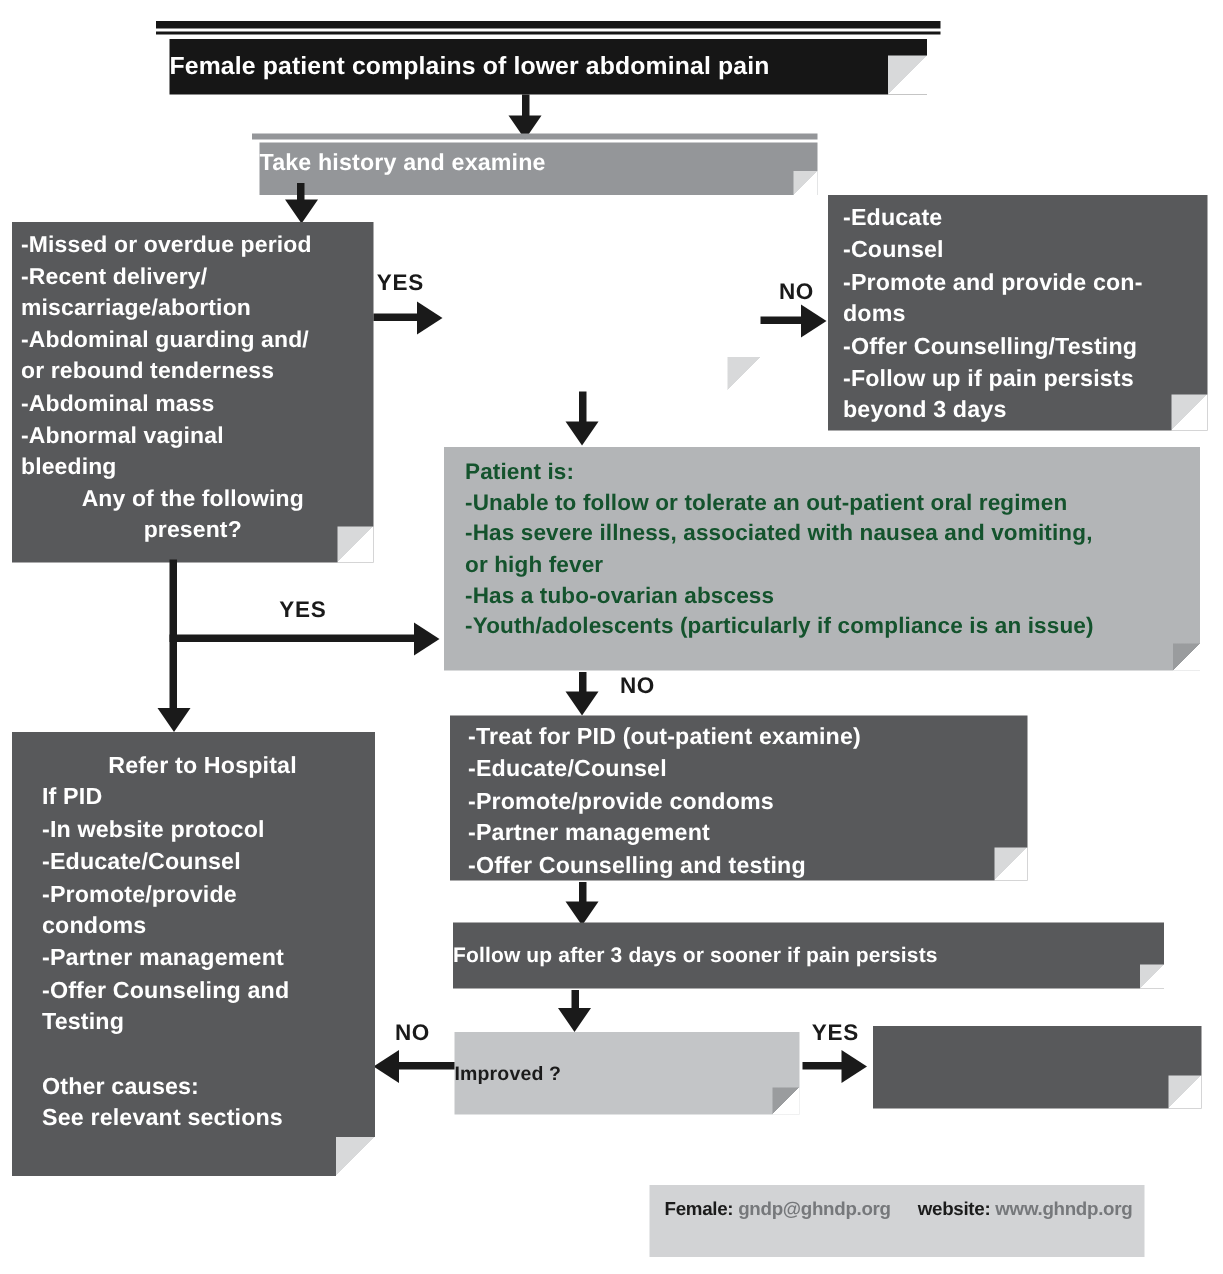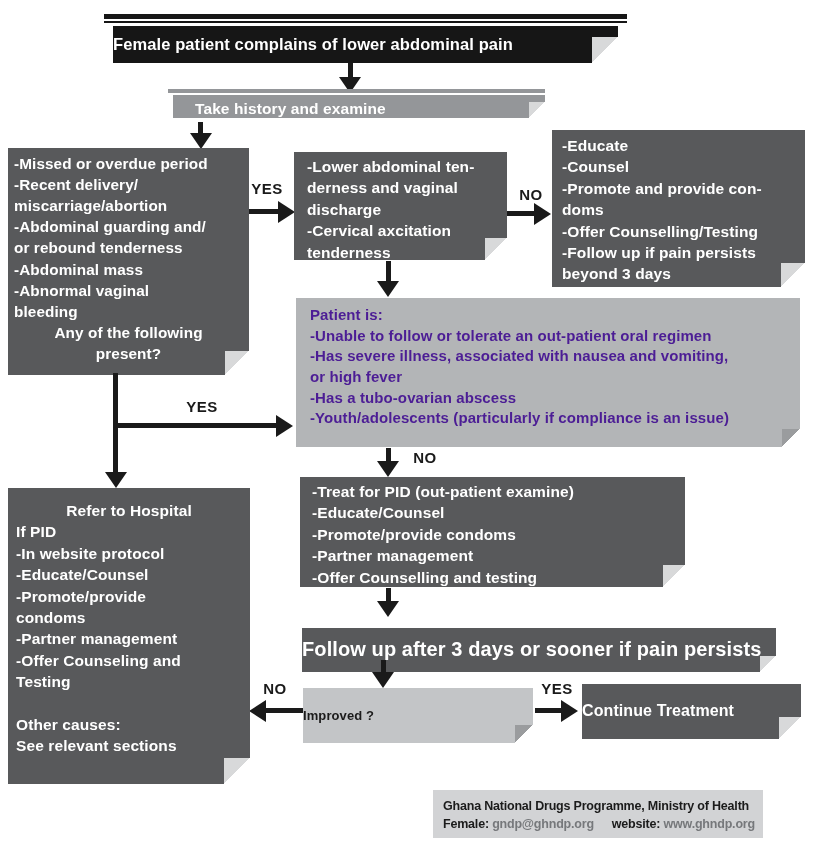--- a/index.html
+++ b/index.html
@@ -8,21 +8,21 @@
     font-family:"Liberation Sans",sans-serif;overflow:hidden;
   }
   .bar{position:absolute;}
   .box{
     position:absolute;font-weight:bold;color:#ffffff;
     font-size:15.5px;line-height:1.38;letter-spacing:0.1px;
   }
   .dark{background:var(--dark-box);}
   .blackbox{background:var(--black-box);}
   .midgray{background:var(--mid-gray);}
-  .lightbox{background:var(--light-box);color:#4c1d95;}
+  .lightbox{background:var(--light-box);color:#14532d;}
   .improvedbox{background:var(--improved-box);color:#1b1b1b;}
   .multiline{white-space:pre-line;}
   .center{text-align:center;}
   .fold{
     position:absolute;right:0;bottom:0;display:block;
     width:var(--s,22px);height:var(--s,22px);
     background:linear-gradient(to bottom right,var(--fold-light) 49.5%,#ffffff 50%);
   }
   .fold.on-light{
     background:linear-gradient(to bottom right,var(--fold-dark) 49.5%,#ffffff 50%);
@@ -63,21 +63,21 @@
   <div class="box blackbox flexc" style="left:113px;top:26px;width:505px;height:37px;font-size:16.5px;">
     <span>Female patient complains of lower abdominal pain</span>
     <i class="fold" style="--s:26px;"></i>
   </div>
 
   <div class="vline" style="left:348px;top:63px;height:15px;"></div>
   <div class="ah-down" style="left:339px;top:77px;"></div>
 
   <div class="bar" style="left:168px;top:89px;width:377px;height:4px;background:var(--mid-gray);"></div>
 
-  <div class="box midgray" style="left:173px;top:95px;width:372px;height:23px;line-height:27px;padding-left:22px;box-sizing:border-box;">
+  <div class="box midgray" style="left:173px;top:95px;width:372px;height:35px;line-height:27px;box-sizing:border-box;">
     <span>Take history and examine</span>
     <i class="fold" style="--s:16px;"></i>
   </div>
 
   <div class="vline" style="left:198px;top:122px;height:12px;"></div>
   <div class="ah-down" style="left:190px;top:133px;"></div>
 
   <div class="box dark" style="left:8px;top:148px;width:241px;height:227px;padding:5px 6px 0 6px;box-sizing:border-box;font-size:15.3px;">
     <div class="multiline">-Missed or overdue period
 -Recent delivery/
@@ -89,25 +89,20 @@
 bleeding</div>
     <div class="multiline center">Any of the following
 present?</div>
     <i class="fold" style="--s:24px;"></i>
   </div>
 
   <div class="lbl" style="left:244px;top:180px;width:46px;">YES</div>
   <div class="hline" style="left:249px;top:209px;width:32px;"></div>
   <div class="ah-right" style="left:278px;top:201px;"></div>
 
-  <div class="box dark multiline" style="left:294px;top:152px;width:213px;height:108px;padding:4px 0 0 13px;box-sizing:border-box;">-Lower abdominal ten-
-derness and vaginal
-discharge
--Cervical axcitation
-tenderness</div>
   <i class="fold" style="--s:22px;left:485px;top:238px;right:auto;bottom:auto;position:absolute;"></i>
 
   <div class="lbl" style="left:508px;top:186px;width:46px;">NO</div>
   <div class="hline" style="left:507px;top:211px;width:29px;"></div>
   <div class="ah-right" style="left:534px;top:203px;"></div>
 
   <div class="box dark" style="left:552px;top:130px;width:253px;height:157px;padding:5px 0 0 10px;box-sizing:border-box;">
     <div class="multiline">-Educate
 -Counsel
 -Promote and provide con-
@@ -146,64 +141,62 @@
 -Educate/Counsel
 -Promote/provide condoms
 -Partner management
 -Offer Counselling and testing</div>
     <i class="fold" style="--s:22px;"></i>
   </div>
 
   <div class="vline" style="left:386px;top:588px;height:14px;"></div>
   <div class="ah-down" style="left:377px;top:601px;"></div>
 
-  <div class="box dark flexc" style="left:302px;top:628px;width:474px;height:44px;font-size:20px;">
+  <div class="box dark flexc" style="left:302px;top:615px;width:474px;height:44px;font-size:14px;">
     <span>Follow up after 3 days or sooner if pain persists</span>
     <i class="fold" style="--s:16px;"></i>
   </div>
 
   <div class="vline" style="left:381px;top:660px;height:13px;"></div>
   <div class="ah-down" style="left:372px;top:672px;"></div>
 
   <div class="box improvedbox flexc" style="left:303px;top:688px;width:230px;height:55px;font-size:13px;">
     <span>Improved ?</span>
     <i class="fold on-light" style="--s:18px;"></i>
   </div>
 
   <div class="lbl" style="left:534px;top:680px;width:46px;">YES</div>
   <div class="hline" style="left:535px;top:708px;width:28px;"></div>
   <div class="ah-right" style="left:561px;top:700px;"></div>
 
   <div class="box dark flexc" style="left:582px;top:684px;width:219px;height:55px;font-size:16px;">
-    <span>Continue Treatment</span>
     <i class="fold" style="--s:22px;"></i>
   </div>
 
   <div class="lbl" style="left:253px;top:680px;width:44px;">NO</div>
   <div class="hline" style="left:266px;top:708px;width:37px;"></div>
   <div class="ah-left" style="left:249px;top:700px;"></div>
 
-  <div class="box dark" style="left:8px;top:488px;width:242px;height:296px;padding:12px 8px 0 8px;box-sizing:border-box;">
+  <div class="box dark" style="left:8px;top:488px;width:242px;height:296px;padding:12px 8px 0 20px;box-sizing:border-box;">
     <div class="center">Refer to Hospital</div>
     <div class="multiline">If PID
 -In website protocol
 -Educate/Counsel
 -Promote/provide
 condoms
 -Partner management
 -Offer Counseling and
 Testing
 
 Other causes:
 See relevant sections</div>
     <i class="fold" style="--s:26px;"></i>
   </div>
 
   <div class="footer">
-    <div>Ghana National Drugs Programme, Ministry of Health</div>
     <div class="footer-row">
       <span>
         <span>Female:</span>
         <span class="muted">gndp@ghndp.org</span>
       </span>
       <span>
         <span>website:</span>
         <span class="muted">www.ghndp.org</span>
       </span>
     </div>

